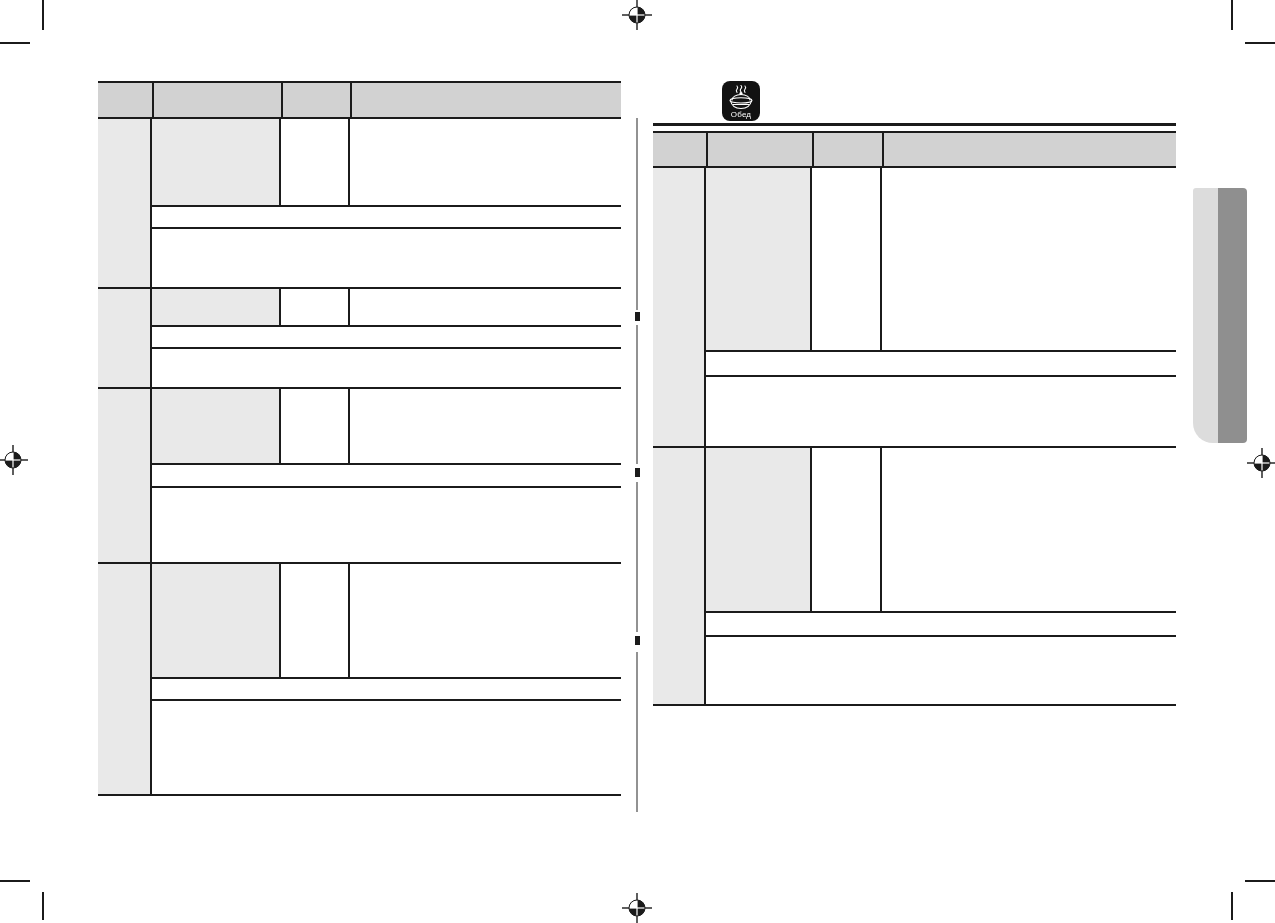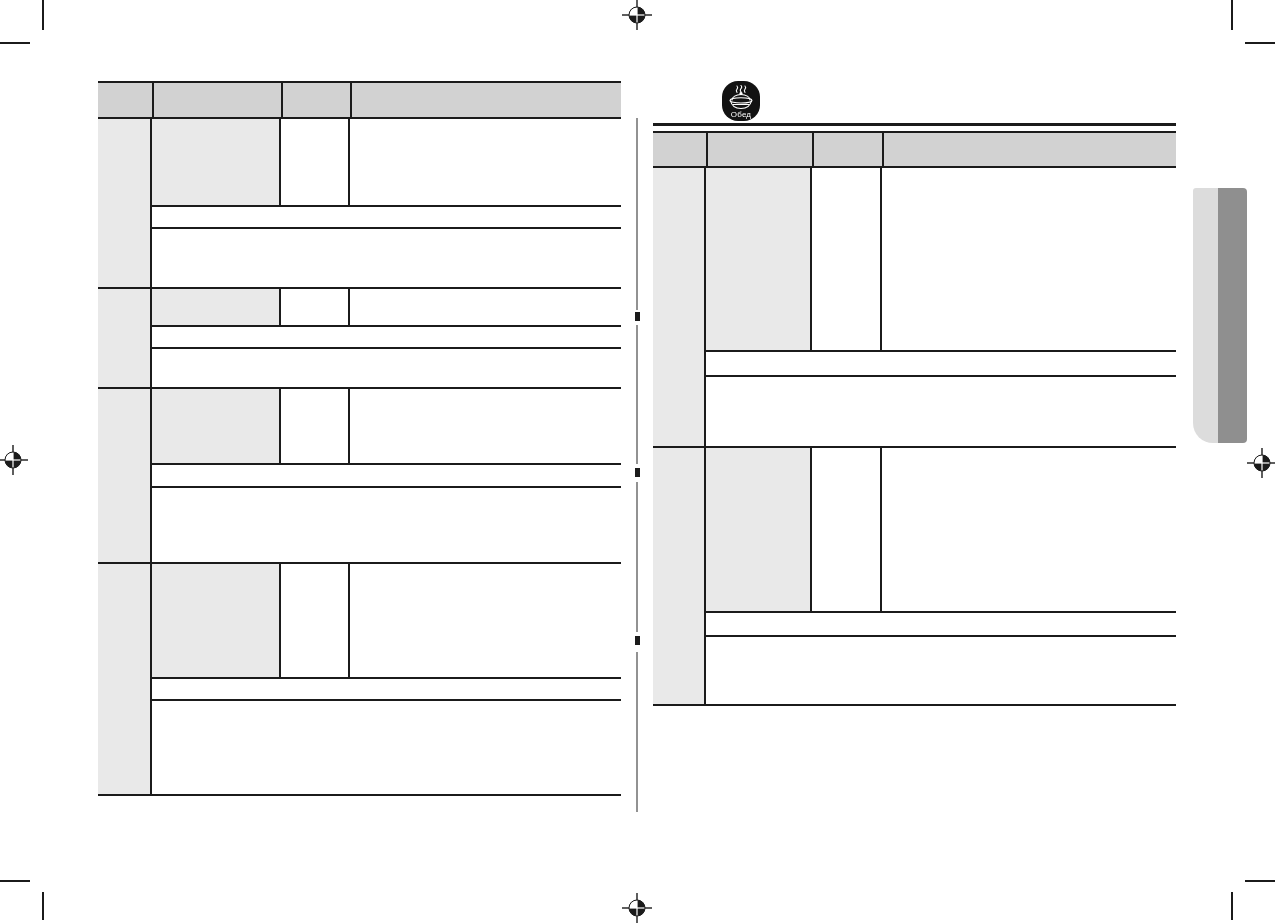--- a/index.html
+++ b/index.html
@@ -52,21 +52,21 @@
   .rt .gap{height:5px;background:#fff;}
   .rt .thead{height:37px;}
   .rt .th1{width:53px;} .rt .th2{width:106px;} .rt .th3{width:70px;} .rt .th4{width:294px;}
   .rt .gcol1{width:53px;}
   .rt .cell2{width:106px;} .rt .cell3{width:70px;}
   .rt .g1{height:280px;} .rt .g1 .rowA{height:184px;} .rt .g1 .band1{height:25px;}
   .rt .g2{height:258px;} .rt .g2 .rowA{height:165px;} .rt .g2 .band1{height:24px;}
   
   .badge{
     position:absolute;left:722px;top:81px;width:38px;height:40px;
-    background:var(--badge-black);border-radius:16px;
+    background:var(--badge-black);border-radius:8px;
     display:flex;flex-direction:column;align-items:center;justify-content:flex-end;
     padding-bottom:2px;
   }
   .badge-label{color:#ffffff;font-size:8px;line-height:8px;letter-spacing:0.2px;}
   
   .fold{position:absolute;left:636px;width:2px;background:var(--fold-line-gray);}
   .fold-dash{position:absolute;left:635px;width:5px;background:var(--border-black);}
   
   .tab-light{position:absolute;left:1193px;top:188px;width:25px;height:255px;
              background:var(--tab-light-gray);border-radius:3px 0 0 20px;}

